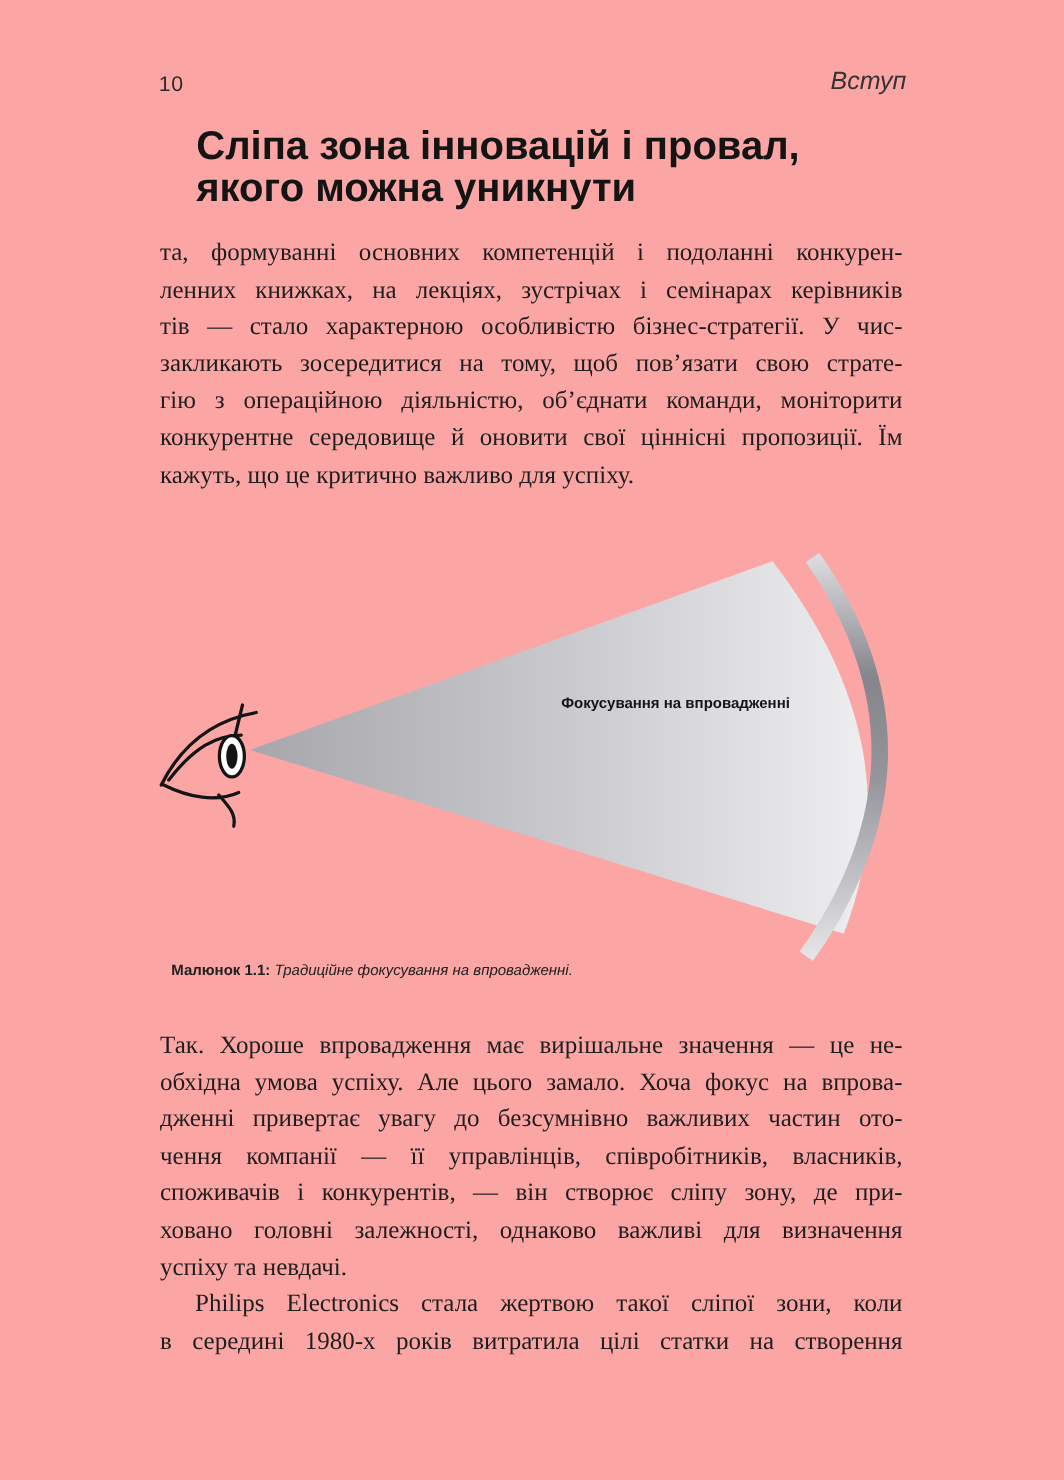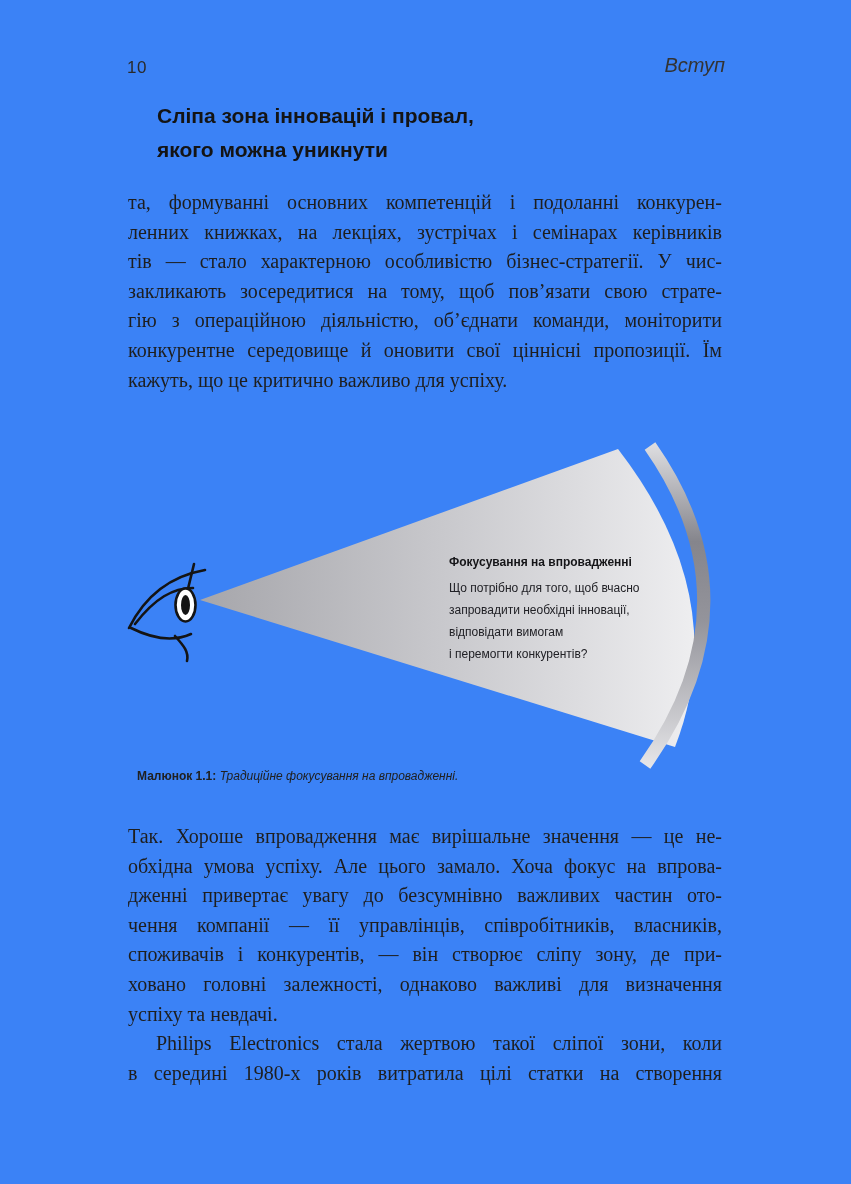--- a/index.html
+++ b/index.html
@@ -1,21 +1,21 @@
 <!DOCTYPE html>
 <html lang="uk"><head>
 <meta charset="utf-8">
 <style>
   html, body { margin: 0; padding: 0; background: #e8e8e8; }
   .page {
     position: relative;
     width: 851px;
     height: 1184px;
     margin: 0 auto;
-    background: #3b82f6;
+    background: #fca5a5;
     overflow: hidden;
     font-family: "Liberation Serif", serif;
     color: #1e1e1e;
   }
 
   
   .page-number {
     position: absolute;
     left: 127px; top: 58px;
     font-family: "Liberation Sans", sans-serif;
@@ -31,21 +31,21 @@
     font-size: 20px;
     color: #333333;
   }
 
   
   .chapter-heading {
     position: absolute;
     left: 157px; top: 99px;
     font-family: "Liberation Sans", sans-serif;
     font-weight: bold;
-    font-size: 21px;
+    font-size: 32px;
     line-height: 34px;
     color: #141414;
   }
 
   
   .text-block {
     position: absolute;
     left: 128px;
     width: 594px;
     font-size: 20px;
@@ -145,26 +145,20 @@
       <path d="M79,126 L71,159"></path>
       <path d="M16,190 C36,200 58,204 76,196"></path>
       <path d="M60,198 C69,208 74,214 72,223"></path>
       <ellipse cx="70.5" cy="167" rx="10" ry="16.5" fill="#ffffff"></ellipse>
       <ellipse cx="70.5" cy="167" rx="4.5" ry="10" fill="#141414" stroke="none"></ellipse>
     </g>
   </svg>
 
   <div class="figure-text">
     <div class="figure-title">Фокусування на впровадженні</div>
-    <div>
-        <div class="text-line">Що потрібно для того, щоб вчасно</div>
-        <div class="text-line">запровадити необхідні інновації,</div>
-        <div class="text-line">відповідати вимогам</div>
-        <div class="text-line">і перемогти конкурентів?</div>
-      </div>
   </div>
 
   <div class="figure-caption">
     <span class="caption-label">Малюнок 1.1:</span>
     <span class="caption-text">Традиційне фокусування на впровадженні.</span>
   </div>
 
   <div class="text-block text-block-2">
     <div>
         <div class="text-line">Так. Хороше впровадження має вирішальне значення — це не-</div>

